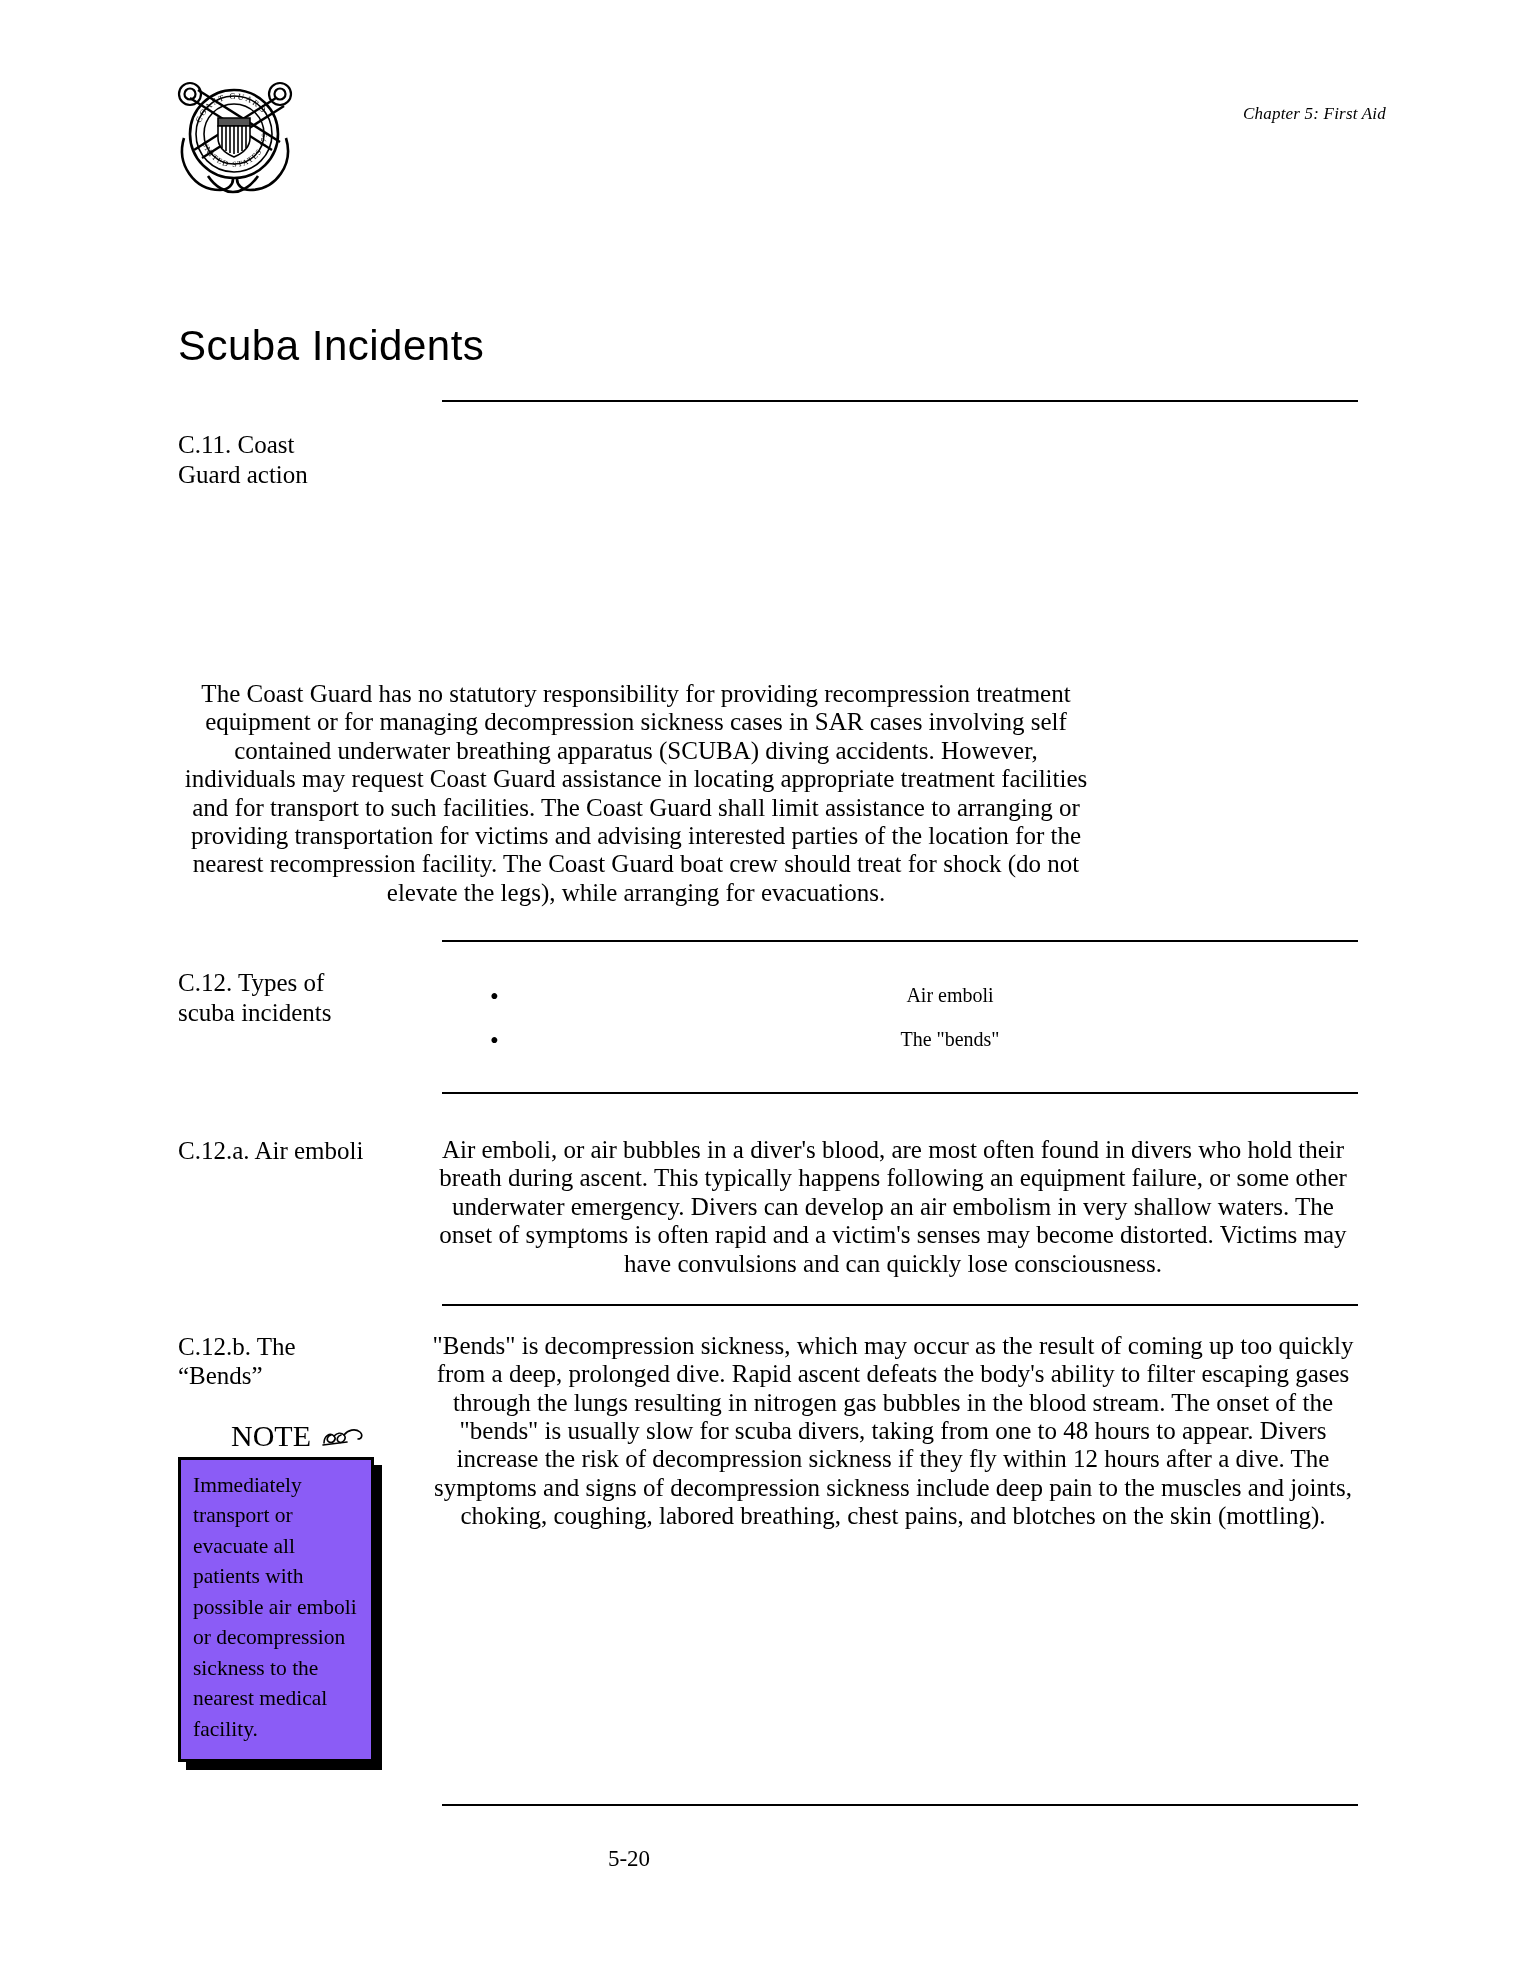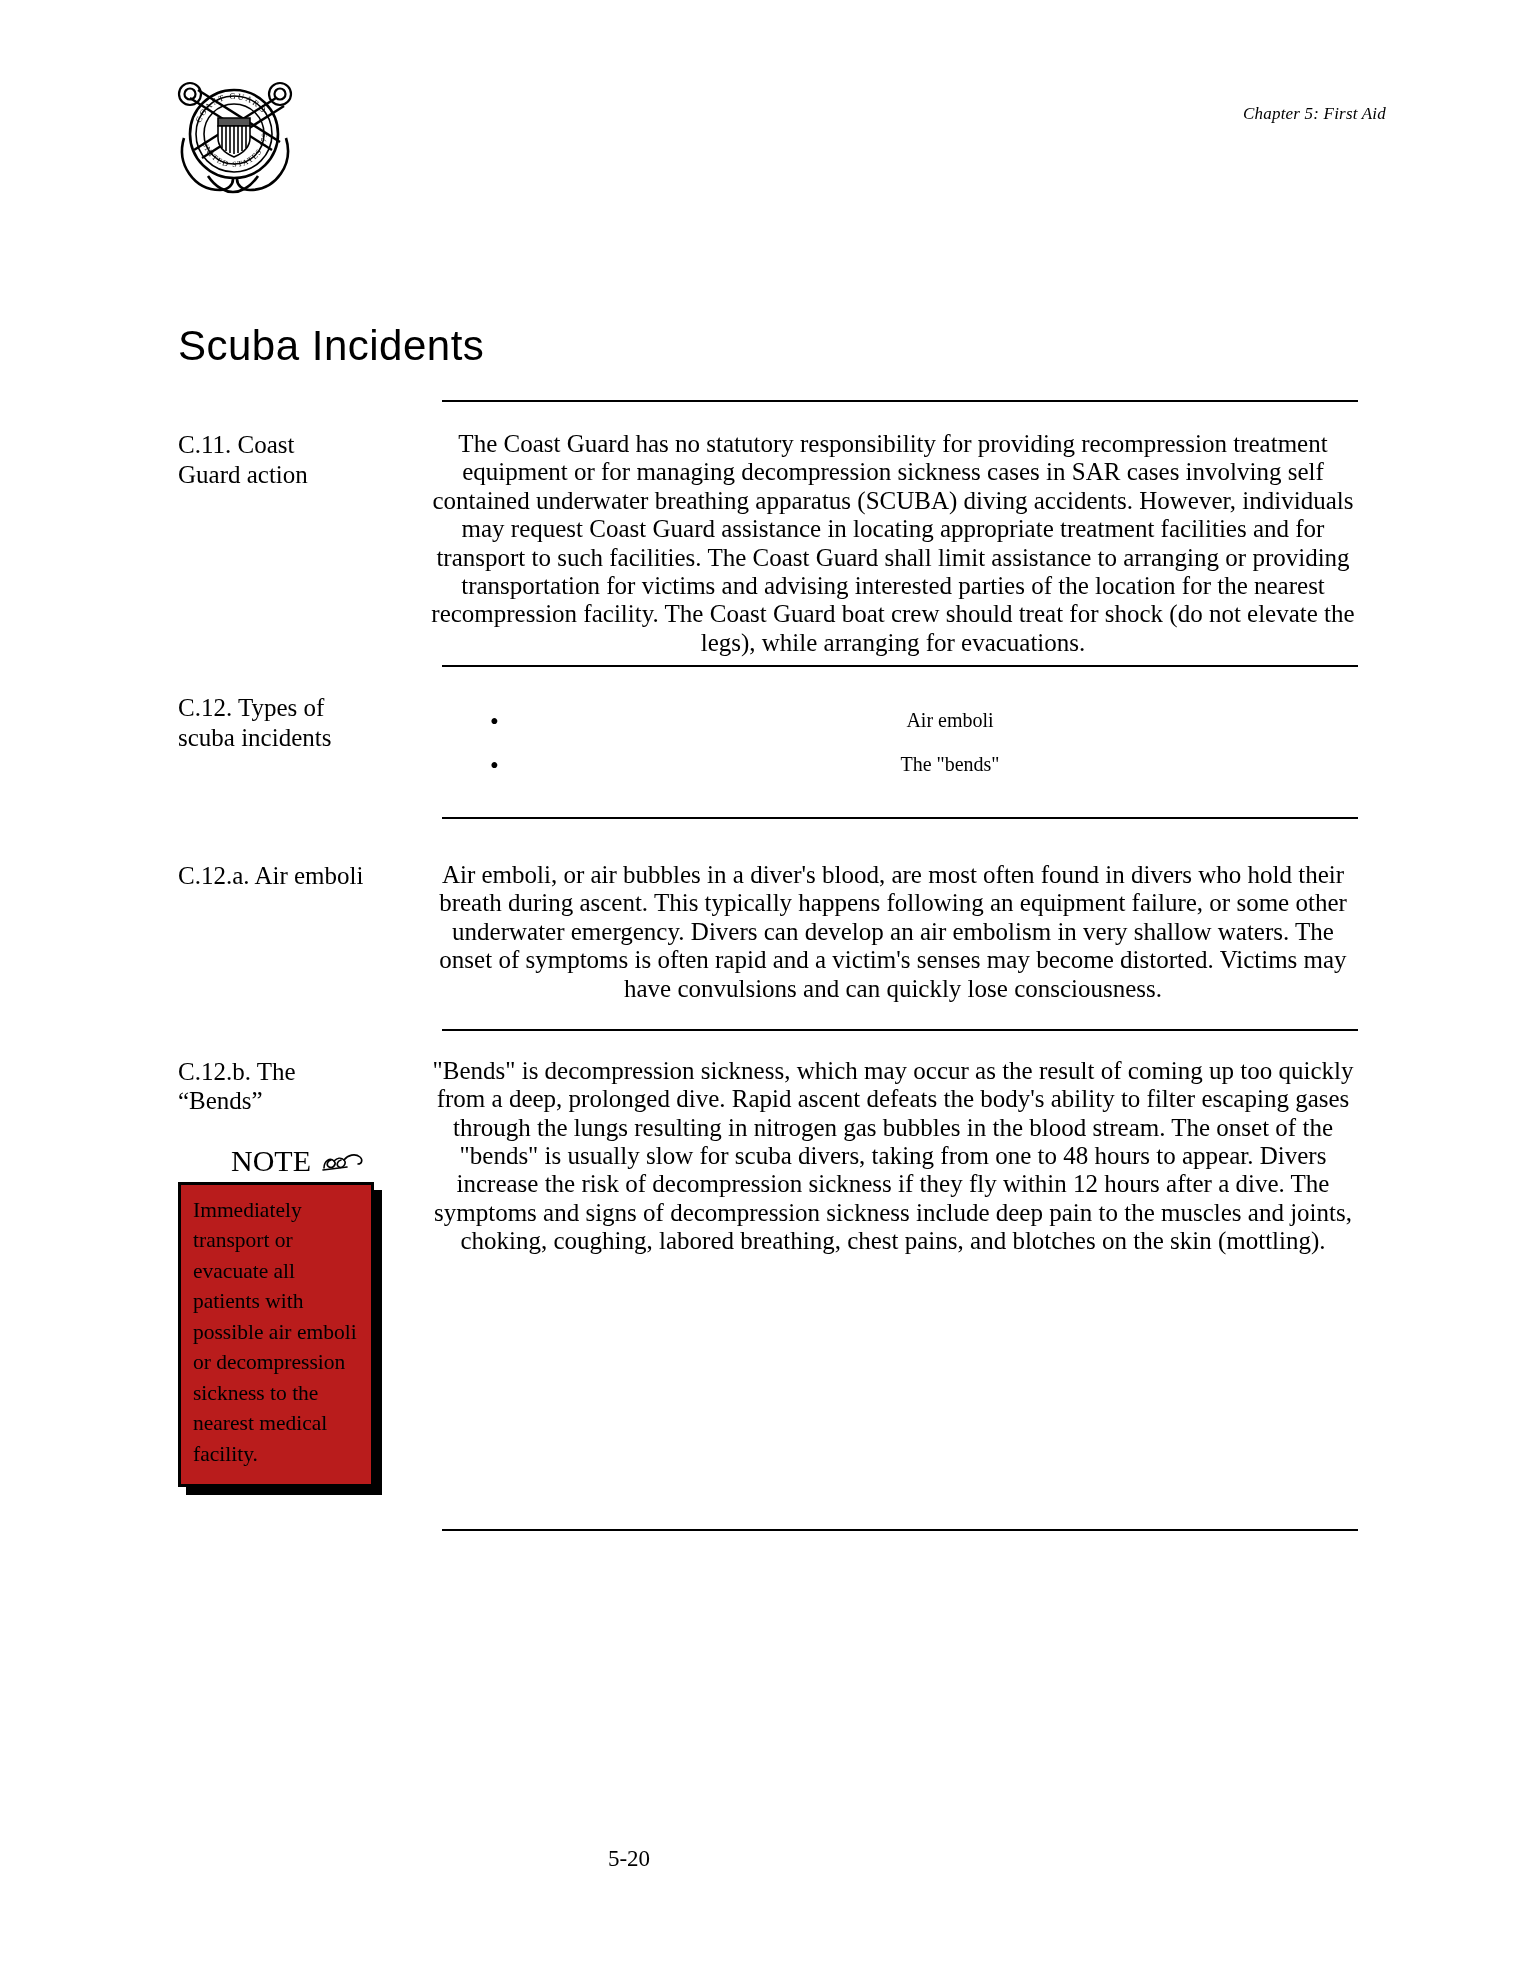--- a/index.html
+++ b/index.html
@@ -88,21 +88,21 @@
     flex: 1 1 auto;
     width: 916px;
     font-size: 25px;
     line-height: 1.135;
     text-align: center;
   }
   .body-cell p {
     margin: 0;
   }
 
-  .sec-c11 { padding-top: 28px; padding-bottom: 8px; }
+  .sec-c11 { padding-top: 28px; padding-bottom: 33px; flex-direction: column; }
   .sec-c11 .label-cell { padding-left: 0; }
 
   .sec-c12 { padding-top: 26px; padding-bottom: 20px; }
   .sec-c12a { padding-top: 42px; padding-bottom: 26px; }
   .sec-c12b { padding-top: 26px; padding-bottom: 42px; }
 
   .bullets {
     list-style: none;
     margin: 16px 0 0 0;
     padding: 0 0 0 62px;
@@ -152,21 +152,21 @@
     top: 8px;
     width: 196px;
     height: 100%;
     background: #000;
     z-index: 0;
   }
   .note-box {
     position: relative;
     z-index: 1;
     border: 3px solid #000;
-    background: #b91c1c;
+    background: #8b5cf6;
     padding: 10px 10px 14px 12px;
     width: 196px;
     box-sizing: border-box;
     font-size: 21.5px;
     line-height: 1.42;
   }
 
   
   .footer {
     position: absolute;

